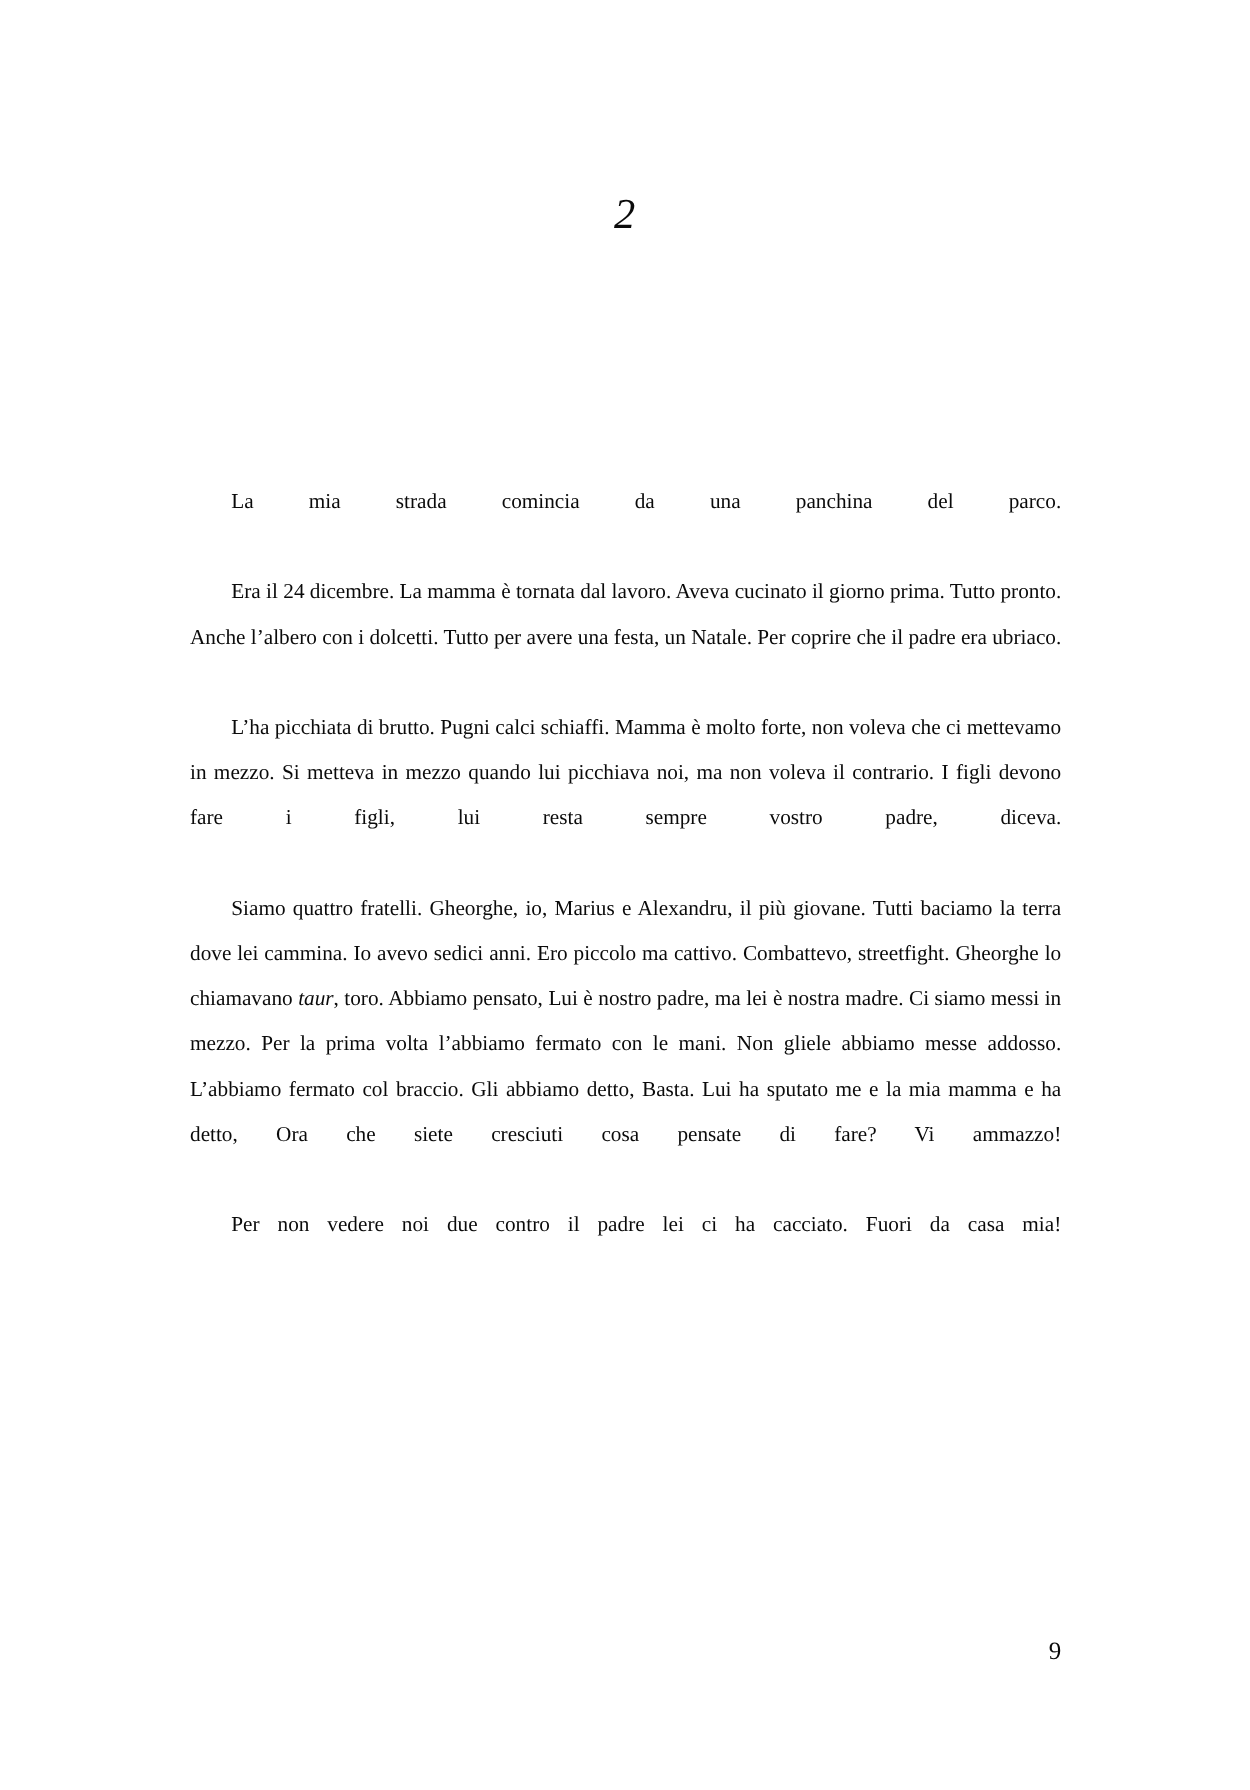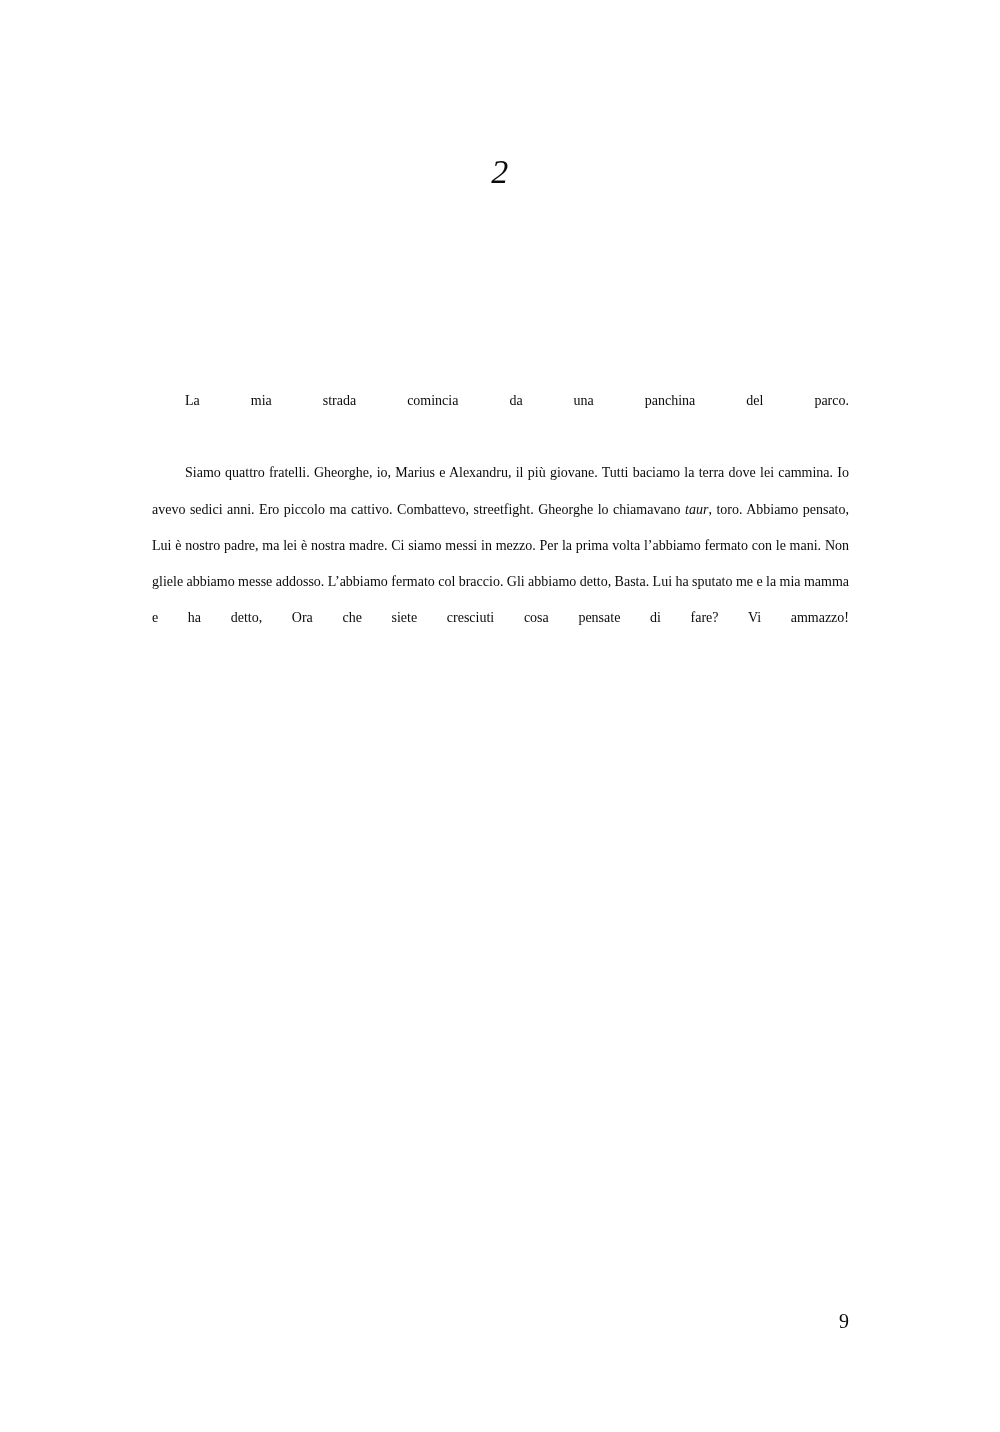--- a/index.html
+++ b/index.html
@@ -38,21 +38,21 @@
     color: #0a0a0a;
     letter-spacing: 0.5px;
   }
 
   
   .text-block {
     position: absolute;
     left: 152px;
     top: 383px;
     width: 697px;
-    font-size: 14px;
+    font-size: 17px;
     line-height: 36.2px;
     text-align: justify;
     text-justify: inter-word;
     word-spacing: -0.1px;
     hyphens: none;
     -webkit-hyphens: none;
   }
 
   .text-block p {
     margin: 0;
@@ -91,23 +91,26 @@
 
 <div class="page">
 
   <div class="chapter-number">2</div>
 
   <div class="text-block">
 
     <p>La mia strada comincia da una panchina del parco.</p>
 
 
+    <p>Era il 24 dicembre. La mamma è tornata dal lavoro. Aveva cucinato il giorno prima. Tutto pronto. Anche l’albero con i dolcetti. Tutto per avere una festa, un Natale. Per coprire che il padre era ubriaco.</p>
 
 
+    <p>L’ha picchiata di brutto. Pugni calci schiaffi. Mamma è molto forte, non voleva che ci mettevamo in mezzo. Si metteva in mezzo quando lui picchiava noi, ma non voleva il contrario. I figli devono fare i figli, lui resta sempre vostro padre, diceva.</p>
 
     <p><span>Siamo quattro fratelli. Gheorghe, io, Marius e Alexandru, il più giovane. Tutti baciamo la terra dove lei cammina. Io avevo sedici anni. Ero piccolo ma cattivo. Combattevo, streetfight. Gheorghe lo chiamavano </span><em class="word-italic">taur</em><span>, toro. Abbiamo pensato, Lui è nostro padre, ma lei è nostra madre. Ci siamo messi in mezzo. Per la prima volta l’abbiamo fermato con le mani. Non gliele abbiamo messe addosso. L’abbiamo fermato col braccio. Gli abbiamo detto, Basta. Lui ha sputato me e la mia mamma e ha detto, Ora che siete cresciuti cosa pensate di fare? Vi ammazzo!</span></p>
 
+    <p>Per non vedere noi due contro il padre lei ci ha cacciato. Fuori da casa mia!</p>
 
   </div>
 
   <div class="folio">9</div>
 
 </div>
 
 </body></html>

